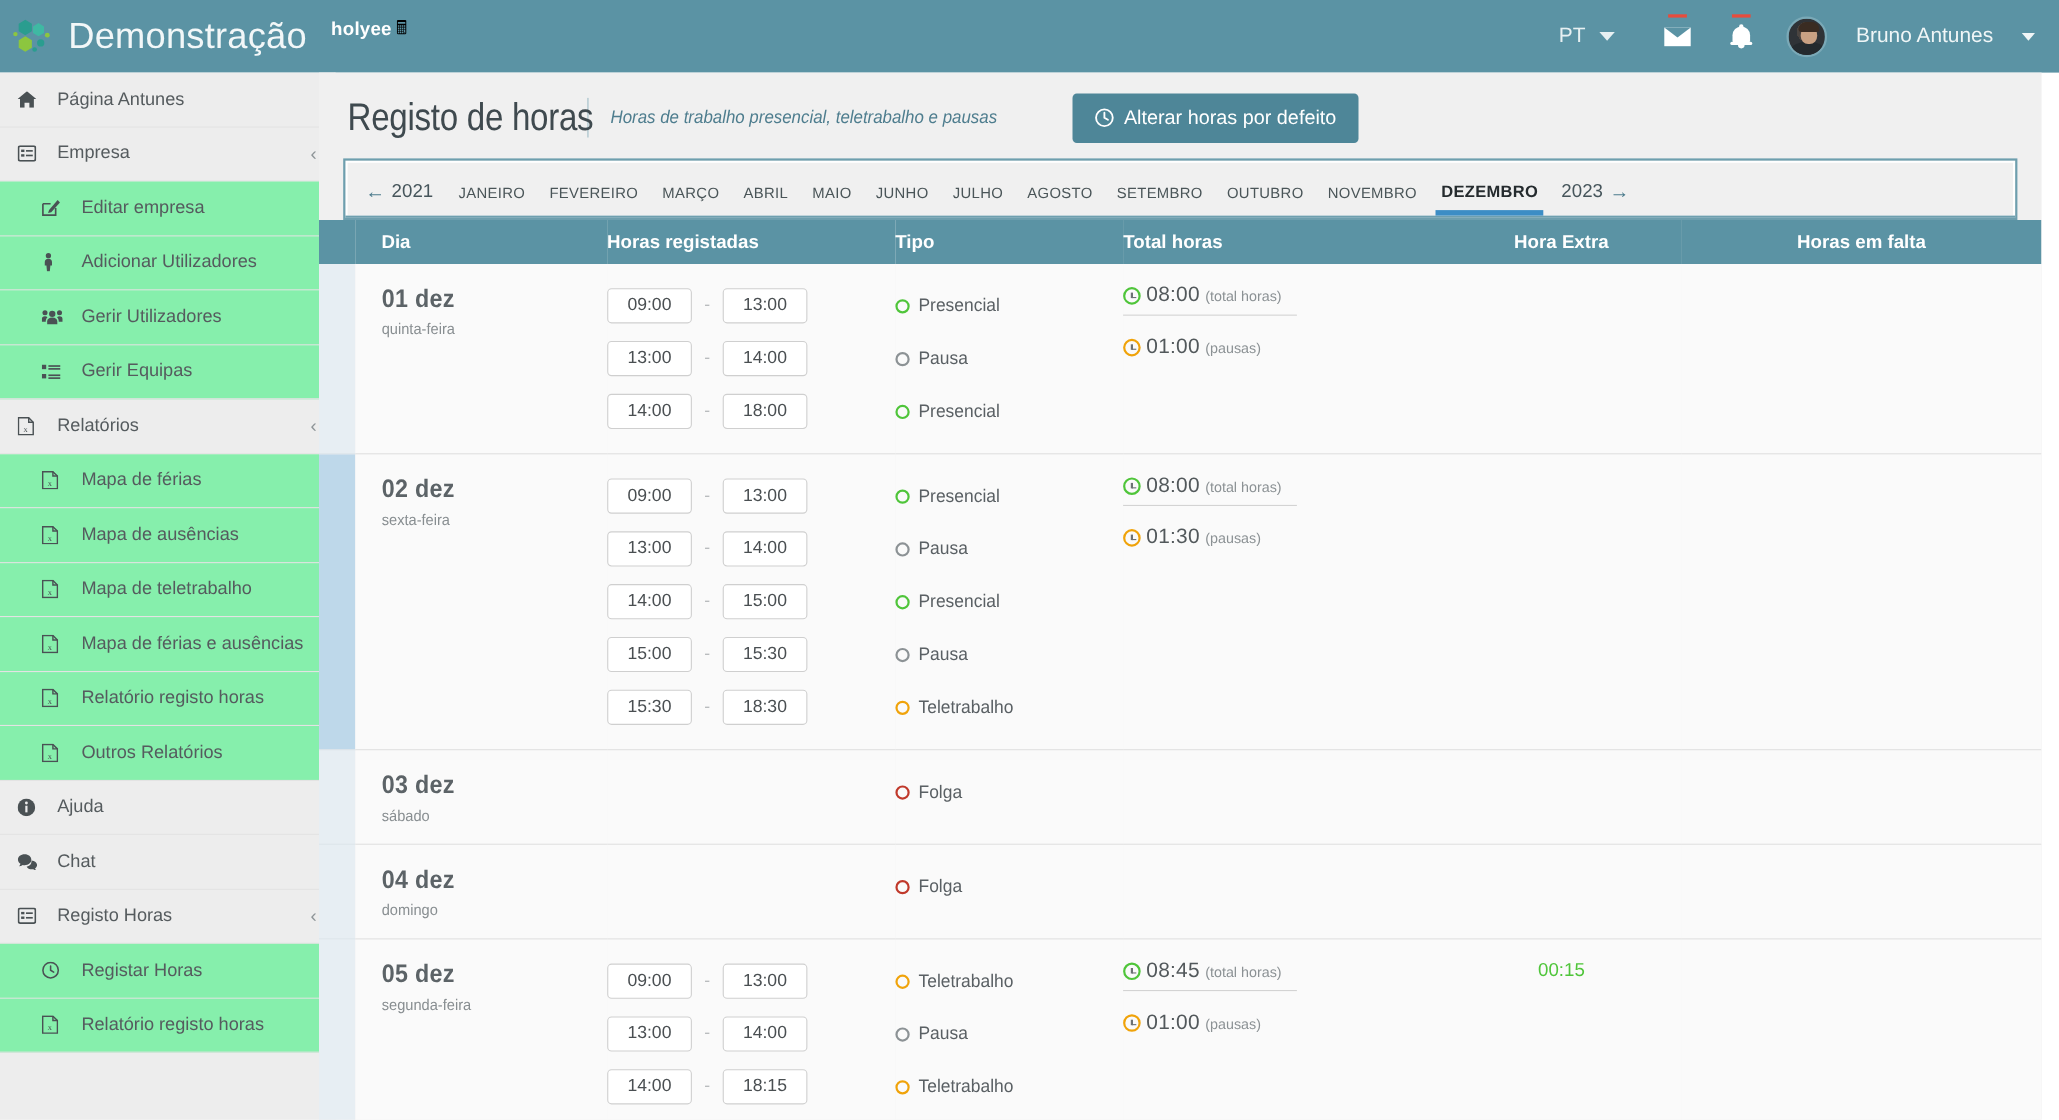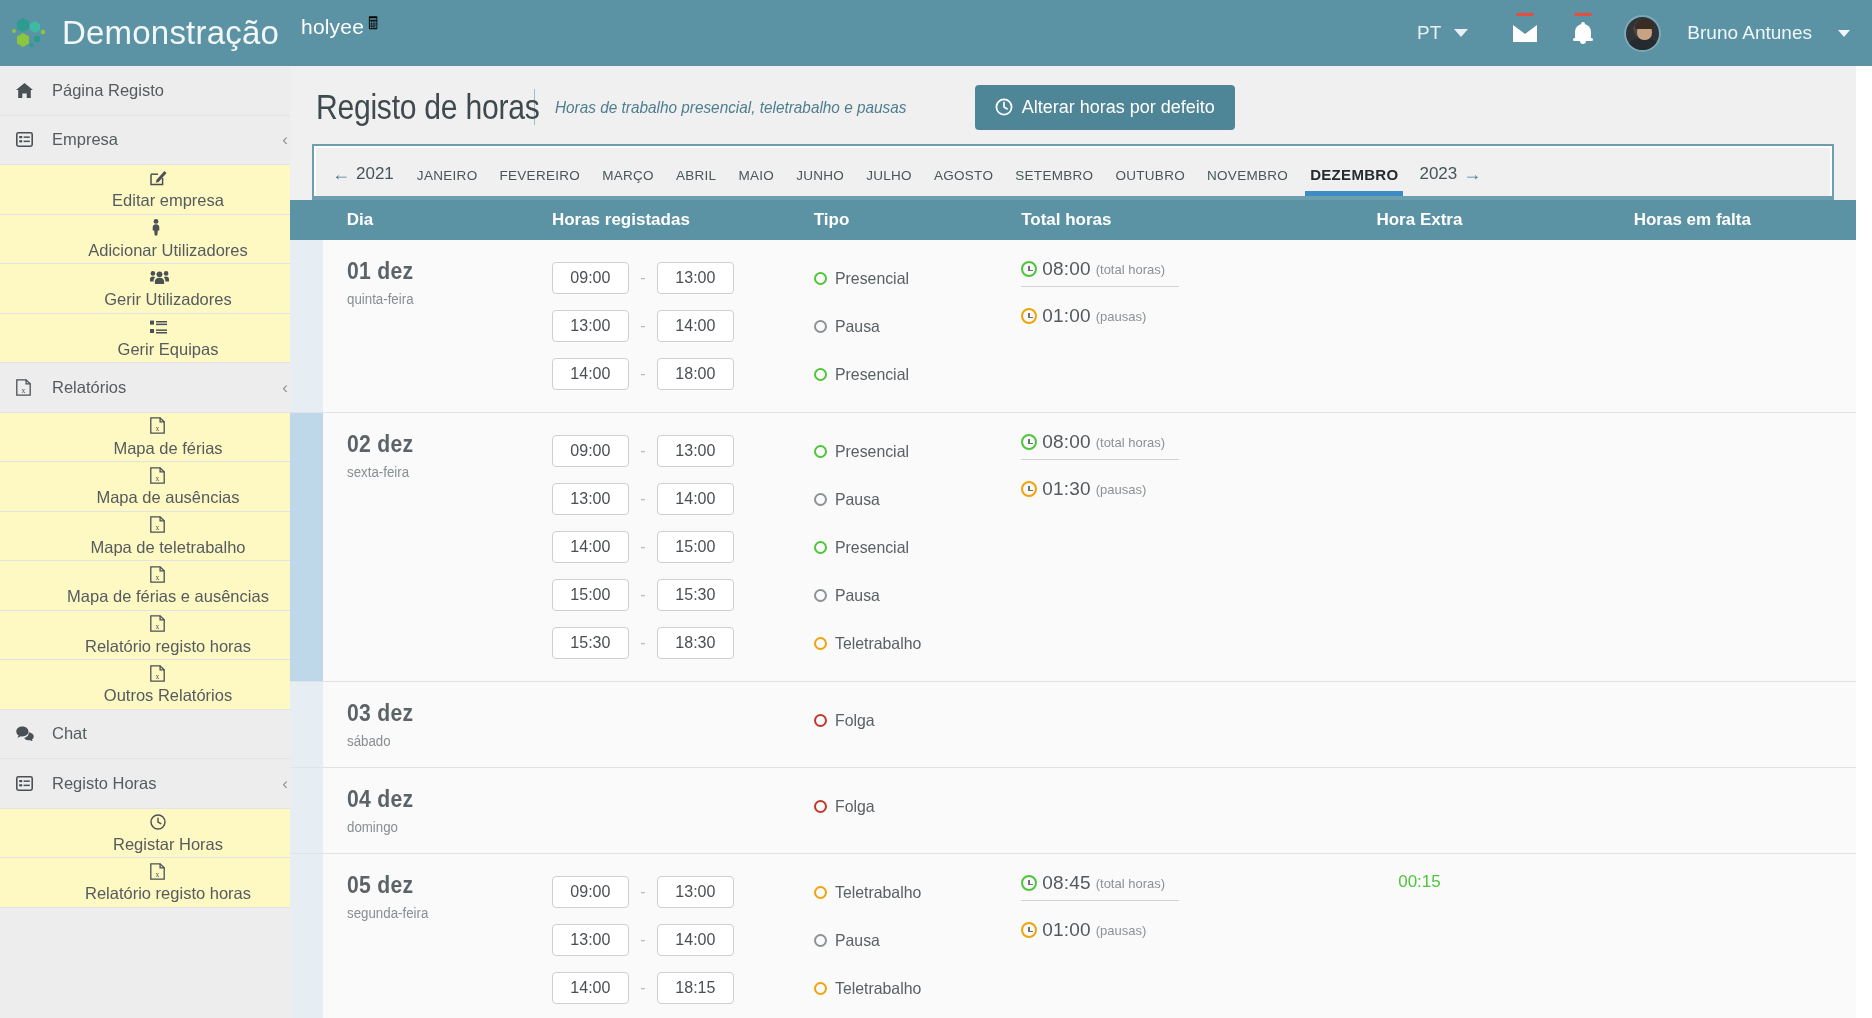--- a/index.html
+++ b/index.html
@@ -17,21 +17,21 @@
     background: #5b93a4;
     display: flex; align-items: center;
   }
   .brand { display: flex; align-items: center; padding-left: 10px; }
   .logo-dots { width: 46px; height: 46px; position: relative; flex: 0 0 46px; }
   .brand-title {
     color: #f2f7f8; font-size: 33px; font-weight: 300;
     letter-spacing: .2px; margin-left: 6px; white-space: nowrap;
   }
   .holyee-wrap { display: flex; align-items: flex-start; margin-left: 22px; margin-top: -12px; }
-  .holyee-text { color: #ffffff; font-size: 21px; font-weight: normal; letter-spacing: .2px; }
+  .holyee-text { color: #ffffff; font-size: 17px; font-weight: bold; letter-spacing: .2px; }
   .holyee-icon { font-size: 17px; margin-left: 4px; line-height: 1; }
 
   .topbar-right {
     margin-left: auto; display: flex; align-items: center;
     padding-right: 22px; gap: 0px;
   }
   .lang-select {
     display: flex; align-items: center; gap: 13px;
     color: #e7f0f2; font-size: 19px; padding: 0 28px; cursor: pointer;
   }
@@ -106,21 +106,21 @@
     border-right: 1px solid #dcdcdc;
     overflow: hidden;
   }
   .nav-item {
     display: flex; align-items: center;
     height: 49.5px; padding: 0 16px;
     border-bottom: 1px solid #e3e3e3;
     color: #555b5e; font-size: 16.5px;
     cursor: pointer; position: relative;
   }
-  .nav-item.sub { padding-left: 38px; background: #fef9c3; flex-direction: column; }
+  .nav-item.sub { padding-left: 38px; background: #86efac; }
   .nav-item .ni-icon {
     width: 26px; flex: 0 0 26px; display: flex; align-items: center;
     justify-content: flex-start; color: #4a5154; font-size: 15px;
   }
   .nav-item .ni-label { margin-left: 10px; white-space: nowrap; }
   .nav-item .ni-chev {
     margin-left: auto; color: #8e9598; font-size: 17px; line-height: 1;
   }
   .ico-svg { display: block; }
 
@@ -325,21 +325,21 @@
   </div>
 </div>
 
 <nav class="sidebar" id="sidebar">
     <div class="nav-item">
       <span class="ni-icon">
         <svg width="17" height="15" viewBox="0 0 17 15" class="ico-svg">
           <path d="M8.5 0 0 7h2.2v8h4.1v-4.6h4.4V15h4.1V7H17z" fill="#4a5154"></path>
         </svg>
       </span>
-      <span class="ni-label">Página Registo</span>
+      <span class="ni-label">Página Antunes</span>
     </div>
     <div class="nav-item">
       <span class="ni-icon">
         <svg width="17" height="15" viewBox="0 0 17 15" class="ico-svg">
           <rect x=".8" y=".8" width="15.4" height="13.4" rx="1.6" fill="none" stroke="#4a5154" stroke-width="1.6"></rect>
           <rect x="3.2" y="4" width="3" height="2.2" fill="#4a5154"></rect>
           <rect x="3.2" y="8.2" width="3" height="2.2" fill="#4a5154"></rect>
           <rect x="7.6" y="4.4" width="6.2" height="1.5" fill="#4a5154"></rect>
           <rect x="7.6" y="8.6" width="6.2" height="1.5" fill="#4a5154"></rect>
         </svg>
@@ -455,20 +455,30 @@
     </div>
     <div class="nav-item sub">
       <span class="ni-icon">
         <svg width="15" height="17" viewBox="0 0 15 17" class="ico-svg">
           <path d="M.8.8h9.3l4.1 4v11.4H.8z" fill="none" stroke="#4a5154" stroke-width="1.3"></path>
           <path d="M10.1.8v4h4.1" fill="none" stroke="#4a5154" stroke-width="1.3"></path>
           <text x="7.3" y="13.6" font-size="7.6" font-family="Liberation Serif, serif" fill="#4a5154" text-anchor="middle">x</text>
         </svg>
       </span>
       <span class="ni-label">Outros Relatórios</span>
+    </div>
+    <div class="nav-item">
+      <span class="ni-icon">
+        <svg width="16" height="16" viewBox="0 0 16 16" class="ico-svg">
+          <circle cx="8" cy="8" r="8" fill="#4a5154"></circle>
+          <rect x="7" y="6.5" width="2" height="6" fill="#ededed"></rect>
+          <circle cx="8" cy="4" r="1.3" fill="#ededed"></circle>
+        </svg>
+      </span>
+      <span class="ni-label">Ajuda</span>
     </div>
     <div class="nav-item">
       <span class="ni-icon">
         <svg width="18" height="15" viewBox="0 0 18 15" class="ico-svg">
           <path d="M6.4.6C2.9.6.3 2.7.3 5.4c0 1.6.9 3 2.3 3.9-.2.9-.7 1.7-1.4 2.3 1.3-.1 2.5-.6 3.5-1.3.5.1 1.1.2 1.7.2 3.5 0 6.1-2.1 6.1-4.9S9.9.6 6.4.6z" fill="#4a5154"></path>
           <path d="M12.6 6.3c3 .3 5.1 2 5.1 4.1 0 1.2-.7 2.3-1.8 3 .2.7.5 1.3 1 1.8-1-.1-1.9-.5-2.6-1-.4.1-.9.1-1.3.1-2.2 0-4.1-1-4.8-2.4 2.6-.5 4.5-2.3 4.4-4.6z" fill="#4a5154"></path>
         </svg>
       </span>
       <span class="ni-label">Chat</span>
     </div>

